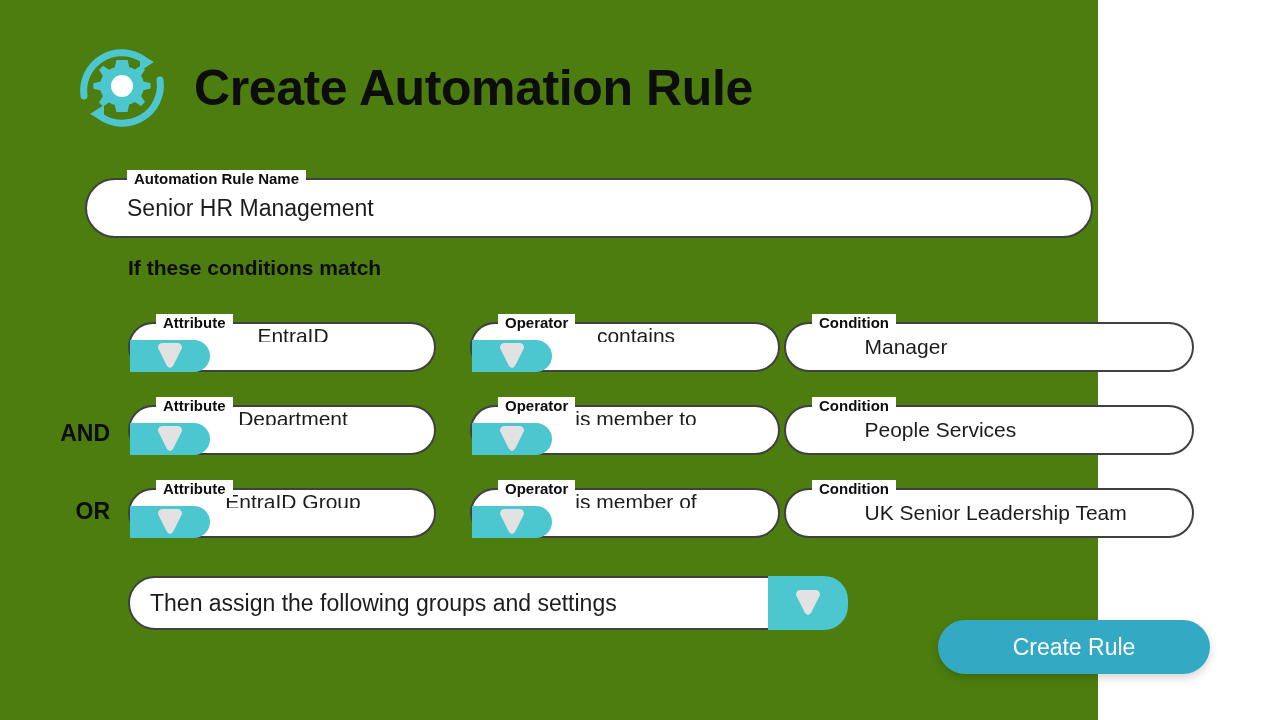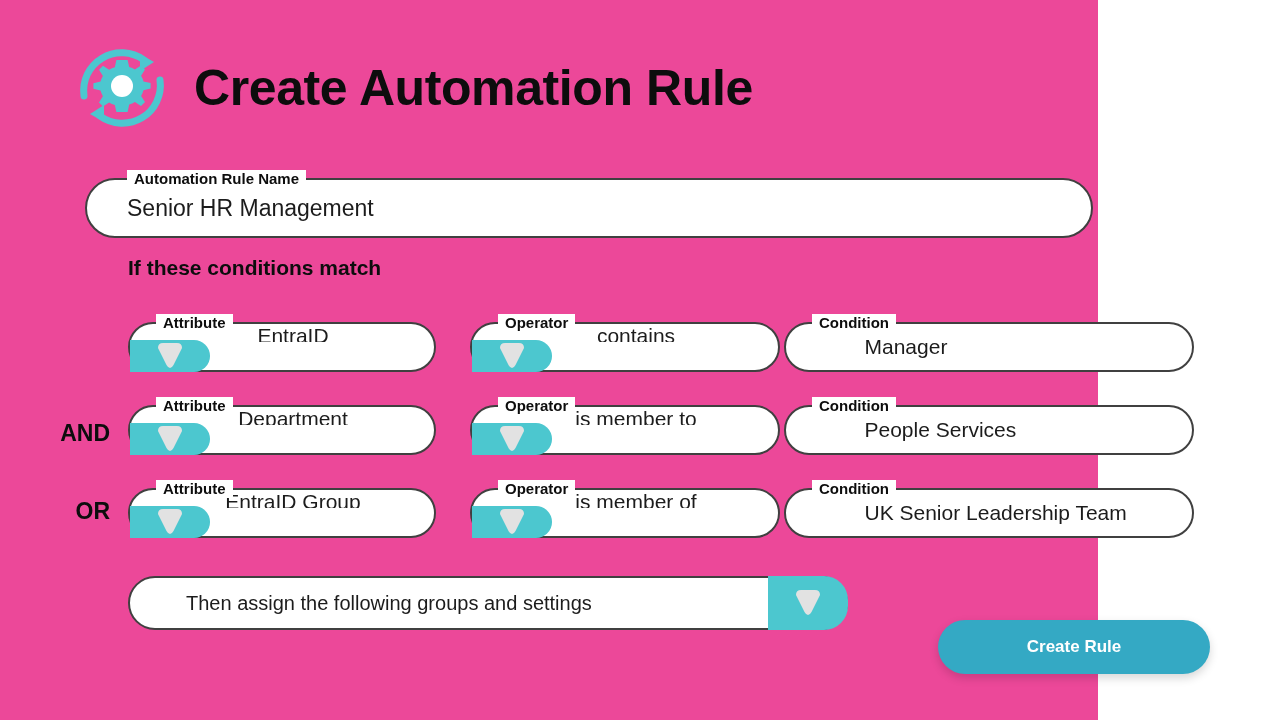--- a/index.html
+++ b/index.html
@@ -5,21 +5,21 @@
   * { box-sizing: border-box; margin: 0; padding: 0; }
 
   html, body {
     width: 1280px;
     height: 720px;
     background: #ffffff;
     font-family: "Liberation Sans", sans-serif;
     overflow: hidden;
   }
 
-  .page { position: relative; width: 1098px; height: 720px; background:#ec4899; }
+  .page { position: relative; width: 1098px; height: 720px; background:#4d7c0f; }
 
   
   .header {
     position: absolute;
     left: 72px; top: 38px;
     display: flex;
     align-items: center;
     gap: 22px;
   }
   .logo { width: 100px; height: 100px; flex: 0 0 100px; }
@@ -118,34 +118,34 @@
   .col-cond  { left: 784px;  width: 410px; }
 
   .row-h { height: 50px; flex-direction: column; }
 
   
   #assign-field {
     left: 128px; top: 576px;
     width: 720px; height: 54px;
     border-radius: 27px;
   }
-  #assign-field .value { font-size: 20px; padding-left: 20px; margin-left: 36px; }
+  #assign-field .value { font-size: 23px; padding-left: 20px; }
 
   
   #create-rule-button {
     position: absolute;
     left: 938px; top: 620px;
     width: 272px; height: 54px;
     border: none;
     border-radius: 27px;
     background: #34a9c4;
     color: #ffffff;
     font-family: "Liberation Sans", sans-serif;
-    font-size: 17px;
-    font-weight: 700;
+    font-size: 23px;
+    font-weight: 400;
     cursor: pointer;
     box-shadow: 0 4px 10px rgba(0,0,0,0.16);
   }
 </style>
 </head>
 <body>
 
 <div class="page">
 
   <div class="header">

